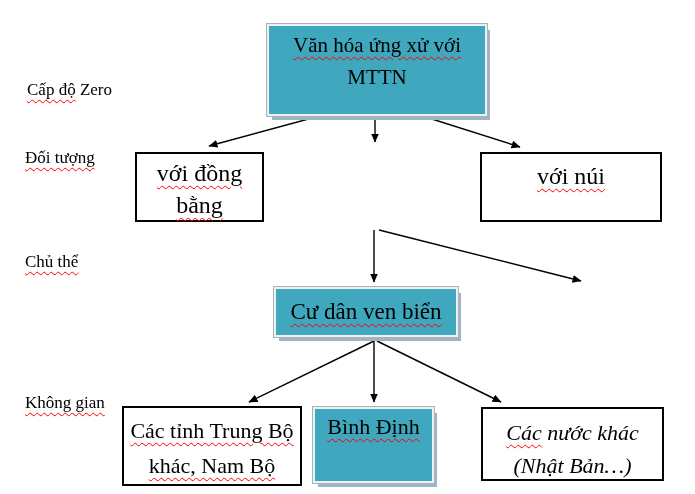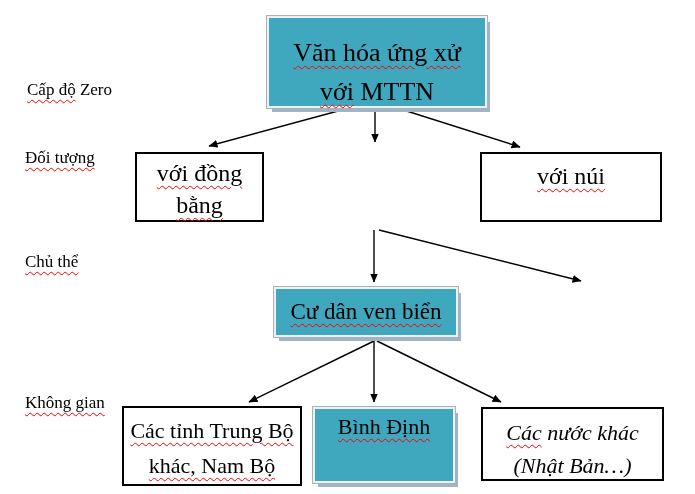--- a/index.html
+++ b/index.html
@@ -16,28 +16,28 @@
     box-shadow:0 0 0 1px #a9b2b6, 4px 5px 0 -1px #a0b4c8;
   }
   .row-label{position:absolute;font-size:17px;white-space:nowrap;}
   .wv{
     text-decoration-line:underline;
     text-decoration-style:wavy;
     text-decoration-color:#ff0000;
     text-decoration-thickness:1px;
     text-underline-offset:4px;
   }
-  #node-root{left:267px;top:16px;width:220px;height:92px;font-size:26px;text-align:center;padding:15px 8px;line-height:1.5;}
+  #node-root{left:267px;top:24px;width:220px;height:92px;font-size:21px;text-align:center;padding:4px 8px;line-height:1.5;}
   #node-voi-dong-bang{left:135px;top:152px;width:129px;height:70px;font-size:24px;text-align:center;padding:3px 8px;line-height:1.35;}
   #node-voi-bien{left:293px;top:153px;width:154px;height:72px;font-size:24px;text-align:center;padding-top:6px;}
   #node-voi-nui{left:480px;top:152px;width:182px;height:70px;font-size:24px;text-align:center;padding-top:9px;}
   #node-cu-dan-ven-bien{left:274px;top:287px;width:184px;height:50px;font-size:23px;display:flex;align-items:center;justify-content:center;}
   #node-cu-dan-dong-bang{left:467px;top:285px;width:201px;height:48px;font-size:23px;display:flex;align-items:center;justify-content:center;}
   #node-cac-tinh-trung-bo{left:122px;top:406px;width:180px;height:80px;font-size:22px;text-align:center;padding-top:5px;line-height:1.6;}
-  #node-binh-dinh{left:313px;top:407px;width:142px;height:76px;font-size:22px;text-align:center;padding-top:5px;}
+  #node-binh-dinh{left:313px;top:407px;width:121px;height:76px;font-size:22px;text-align:center;padding-top:5px;}
   #node-cac-nuoc-khac{left:481px;top:407px;width:183px;height:74px;font-size:22px;text-align:center;padding-top:7px;line-height:1.5;font-style:italic;}
   #row-label-0{left:27px;top:80px;}
   #row-label-1{left:25px;top:148px;}
   #row-label-2{left:25px;top:252px;}
   #row-label-3{left:25px;top:393px;}
 </style>
 </head>
 <body>
 
 <div class="canvas">

